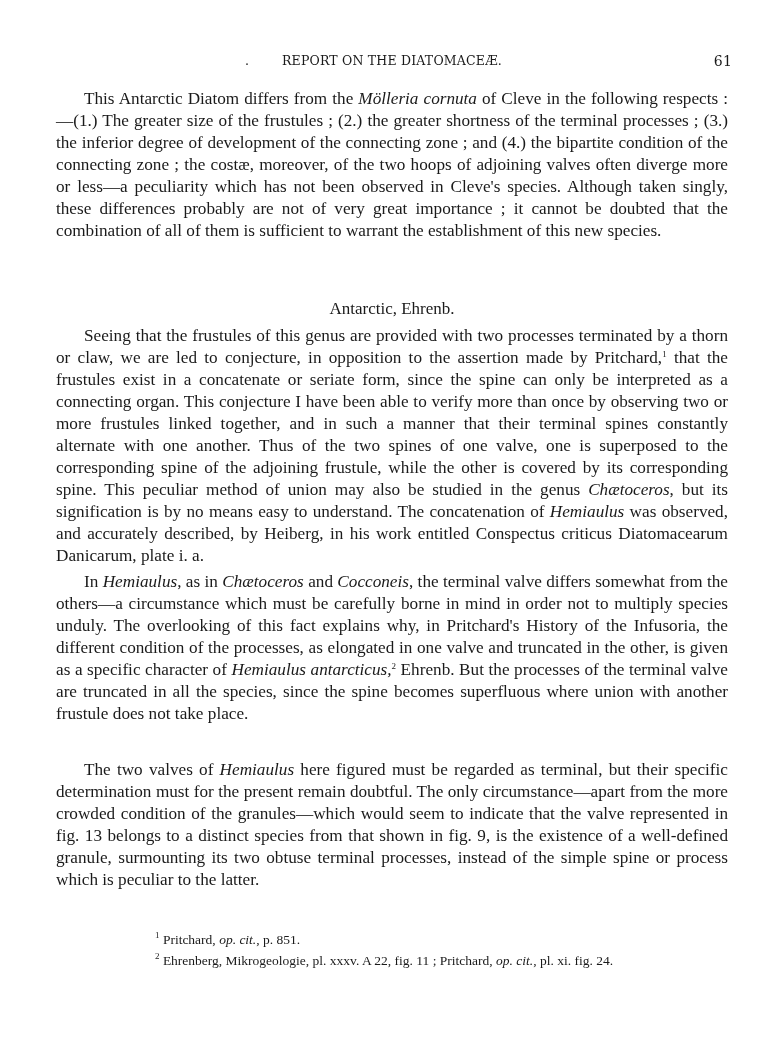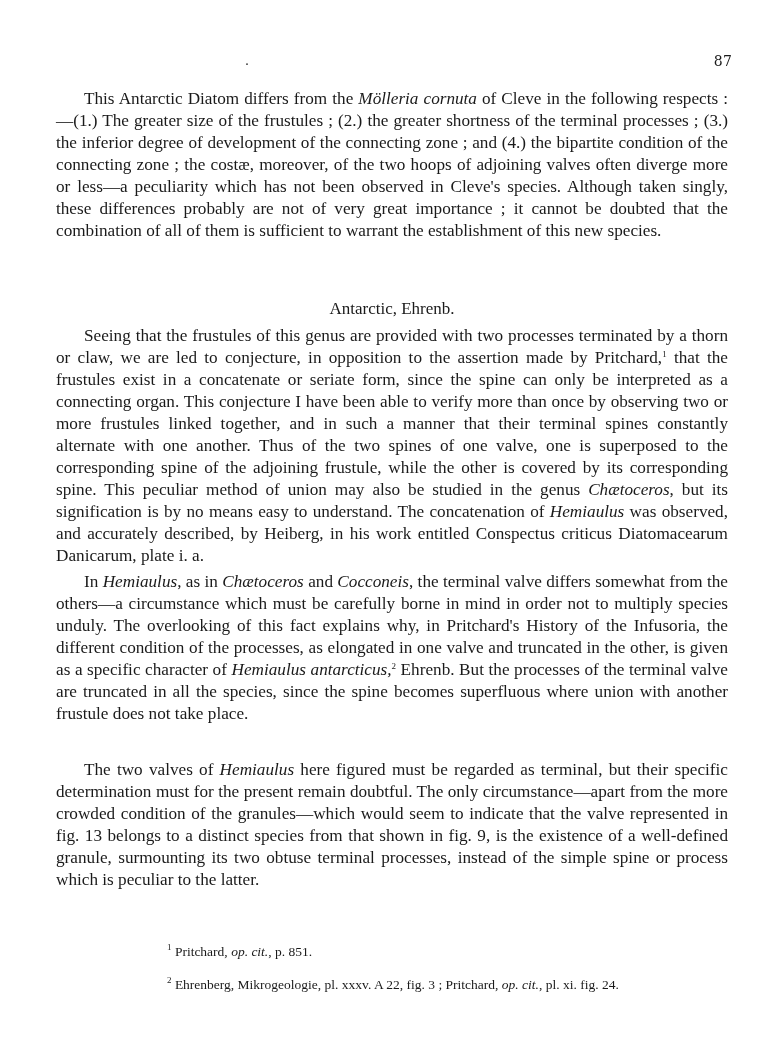--- a/index.html
+++ b/index.html
@@ -23,46 +23,47 @@
     }
     .body-text p { margin: 4px; }
     .indent { text-indent: 28px; }
     .center-heading { text-align: center; font-size: 17px; }
     .sub-heading { font-size: 17px; }
     .footnotes {
       position: absolute; left: 155px; top: 929px; width: 600px;
       font-family: "Liberation Serif", "DejaVu Serif", serif;
       font-size: 13.5px; line-height: 21px;
     }
-    .footnotes p { margin: 12px; }
+    .footnotes p { margin: 0; }
     sup { font-size: 9px; vertical-align: 6px; line-height: 0; }
     i { font-style: italic; }
   </style>
 </head>
 <body>
 
 <div class="page">
 
   <div class="running-head">
     <span class="dot">.</span>
-    <span class="pageno">87</span>
+    <span class="title">REPORT ON THE DIATOMACEÆ.</span>
+    <span class="pageno">61</span>
   </div>
 
   <div class="body-text" style="top:84px;">
     <p class="indent"><span>This Antarctic Diatom differs from the </span><i>Mölleria cornuta</i><span> of Cleve in the following respects :—(1.) The greater size of the frustules ; (2.) the greater shortness of the terminal processes ; (3.) the inferior degree of development of the connecting zone ; and (4.) the bipartite condition of the connecting zone ; the costæ, moreover, of the two hoops of adjoining valves often diverge more or less—a peculiarity which has not been observed in Cleve's species. Although taken singly, these differences probably are not of very great importance ; it cannot be doubted that the combination of all of them is sufficient to warrant the establishment of this new species.</span></p>
   </div>
 
   <div class="body-text" style="top:294px;">
     <p class="center-heading">Antarctic, Ehrenb.</p>
     <p class="indent" style="margin-top:5px;"><span>Seeing that the frustules of this genus are provided with two processes terminated by a thorn or claw, we are led to conjecture, in opposition to the assertion made by Pritchard,</span><sup>1</sup><span> that the frustules exist in a concatenate or seriate form, since the spine can only be interpreted as a connecting organ. This conjecture I have been able to verify more than once by observing two or more frustules linked together, and in such a manner that their terminal spines constantly alternate with one another. Thus of the two spines of one valve, one is superposed to the corresponding spine of the adjoining frustule, while the other is covered by its corresponding spine. This peculiar method of union may also be studied in the genus </span><i>Chætoceros</i><span>, but its signification is by no means easy to understand. The concatenation of </span><i>Hemiaulus</i><span> was observed, and accurately described, by Heiberg, in his work entitled Conspectus criticus Diatomacearum Danicarum, plate i. a.</span></p>
     <p class="indent"><span>In </span><i>Hemiaulus</i><span>, as in </span><i>Chætoceros</i><span> and </span><i>Cocconeis</i><span>, the terminal valve differs somewhat from the others—a circumstance which must be carefully borne in mind in order not to multiply species unduly. The overlooking of this fact explains why, in Pritchard's History of the Infusoria, the different condition of the processes, as elongated in one valve and truncated in the other, is given as a specific character of </span><i>Hemiaulus antarcticus,</i><sup>2</sup><span> Ehrenb. But the processes of the terminal valve are truncated in all the species, since the spine becomes superfluous where union with another frustule does not take place.</span></p>
   </div>
 
   <div class="body-text" style="top:757px;">
     <p class="indent" style="margin-top:2px;"><span>The two valves of </span><i>Hemiaulus</i><span> here figured must be regarded as terminal, but their specific determination must for the present remain doubtful. The only circumstance—apart from the more crowded condition of the granules—which would seem to indicate that the valve represented in fig. 13 belongs to a distinct species from that shown in fig. 9, is the existence of a well-defined granule, surmounting its two obtuse terminal processes, instead of the simple spine or process which is peculiar to the latter.</span></p>
   </div>
 
   <div class="footnotes">
     <p><sup>1</sup><span> Pritchard, </span><i>op. cit.</i><span>, p. 851.</span></p>
-    <p><sup>2</sup><span> Ehrenberg, Mikrogeologie, pl. xxxv. A 22, fig. 3 ; Pritchard, </span><i>op. cit.</i><span>, pl. xi. fig. 24.</span></p>
+    <p><sup>2</sup><span> Ehrenberg, Mikrogeologie, pl. xxxv. A 22, fig. 11 ; Pritchard, </span><i>op. cit.</i><span>, pl. xi. fig. 24.</span></p>
   </div>
 
 </div>
 
 </body></html>

